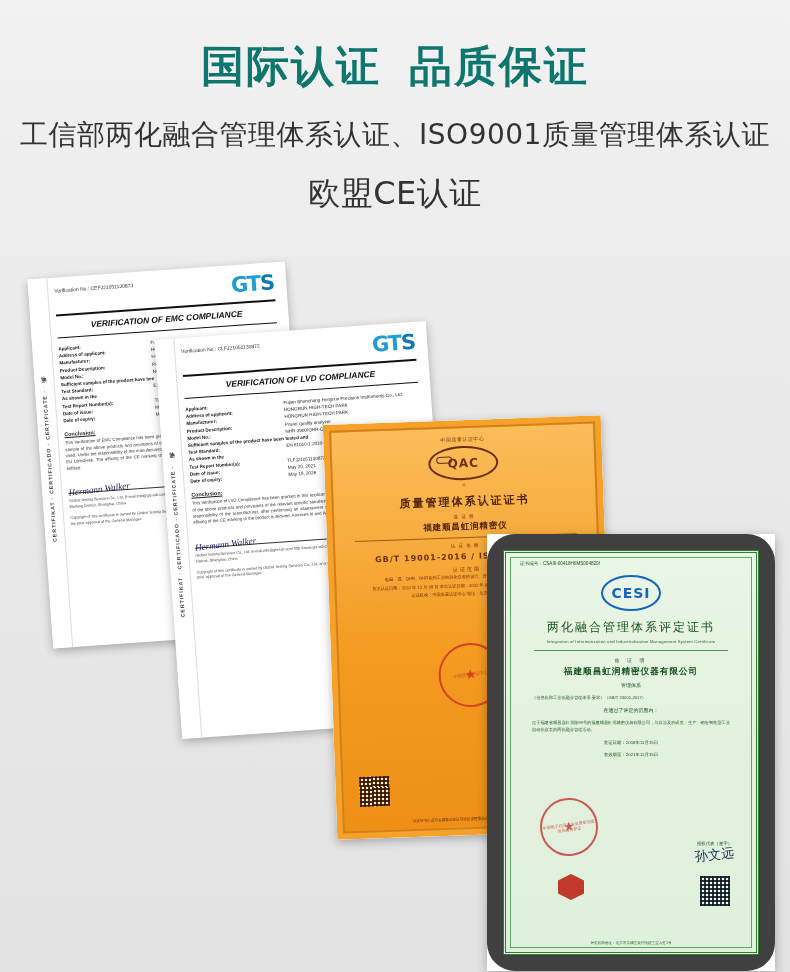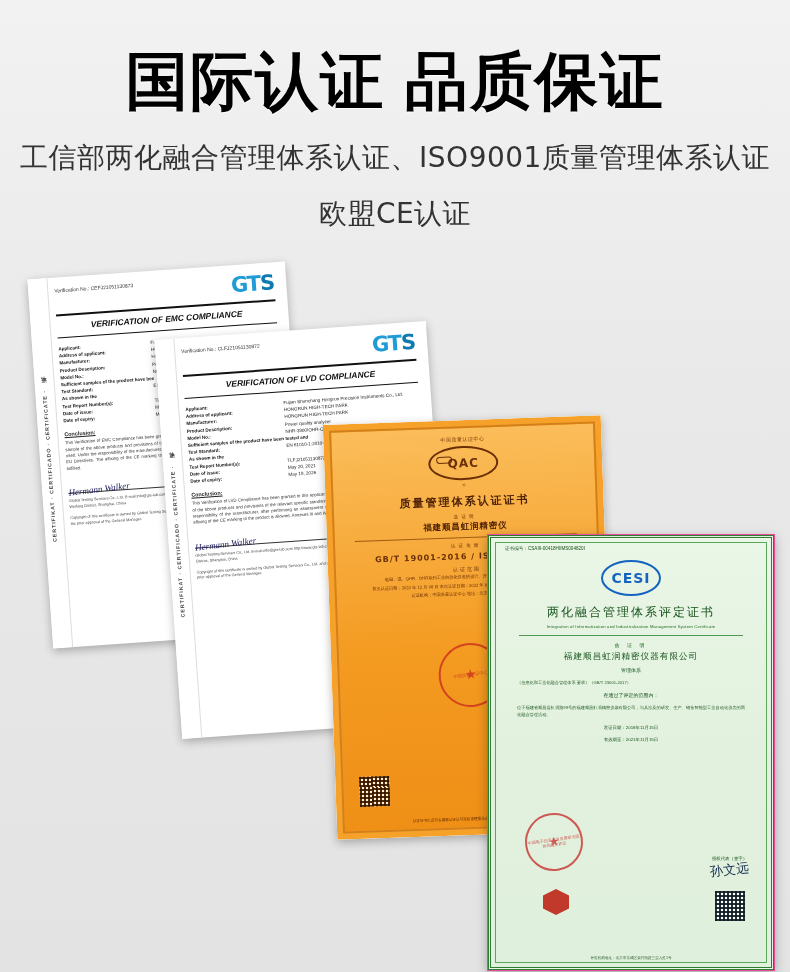--- a/index.html
+++ b/index.html
@@ -9,38 +9,38 @@
     font-family: "Liberation Sans", sans-serif;
     background: linear-gradient(180deg,#f2f2f2 0%,#e9e9e9 40%,#e3e3e3 100%);
     position: relative;
     overflow: hidden;
   }
   .page { position:relative; width:790px; height:972px; }
 
   
   .header { padding-top: 46px; text-align:center; }
   .headline {
-    font-size: 63px;
+    font-size: 43px;
     font-weight: bold;
     letter-spacing: 2px;
-    color: #000000;
+    color: #0f766e;
     line-height: 1.12;
     text-shadow: 0 1px 0 #fff;
-    font-family: Liberation Sans, sans-serif;
+    font-family: Liberation Mono, monospace;
   }
   .subline1 {
     margin-top: 22px;
     font-size: 28px;
     color: #333;
     letter-spacing: 0.5px;
     font-family: "DejaVu Sans", "Liberation Sans", sans-serif;
   }
   .subline2 {
     margin-top: 18px;
-    font-size: 28px;
+    font-size: 32px;
     color: #333;
     letter-spacing: 0.5px;
     font-family: "DejaVu Sans", "Liberation Sans", sans-serif;
   }
 
   
   .gallery { position:absolute; left:0; top:262px; width:790px; height:710px; }
 
   .cert {
     position:absolute;
@@ -123,36 +123,36 @@
   }
   .iso .star { position:absolute; left:50%; top:50%; transform:translate(-50%,-50%); color:#c6211e; font-size:13px;}
   .iso .iaf { position:absolute; right:14px; bottom:44px; width:42px;height:26px;border:1.5px solid #1b3f8f;border-radius:3px;background:#fff;color:#1b3f8f;font-size:8px;font-weight:bold;display:flex;align-items:center;justify-content:center;font-family:"DejaVu Sans",sans-serif;}
   .iso .qr { position:absolute; left:16px; bottom:24px; width:30px;height:30px;background:
      repeating-linear-gradient(90deg,#3a1a02 0 2px,#fff 2px 4px),
      repeating-linear-gradient(0deg,#3a1a02 0 2px,transparent 2px 4px);
      background-blend-mode:multiply; opacity:.85;}
   .iso .btm { position:absolute; left:0; right:0; bottom:6px; font-size:3.6px; color:#5b2a06;}
 
   
-  .cesi { height:100%; background:#ec4899; padding:1px; position:relative; }
+  .cesi { height:100%; background:#404040; padding:16px; position:relative;border-radius:28px; }
   .cesi .frame { height:100%; border:3px double #2e7d32; position:relative; padding:10px 12px; text-align:center;
      background:
        linear-gradient(180deg,#eaf6e6 0%,#e2f1de 50%,#dff0dc 100%);
   }
   .cesi .frame:before{
      content:""; position:absolute; inset:4px; border:1px solid #5aa75e; pointer-events:none;
   }
   .cesi .no { position:absolute; left:14px; top:8px; font-size:4.6px; color:#16521a;}
   .cesi-logo { margin:12px auto 2px; width:60px;height:36px;border:2px solid #1565c0;border-radius:50%;
       display:flex;align-items:center;justify-content:center;color:#1565c0;font-size:14px;font-weight:bold;letter-spacing:1px;font-family:"DejaVu Sans",sans-serif;}
   .cesi .t1 { font-size:12px;font-weight:normal;letter-spacing:2px;color:#14521a;margin:8px 0 3px;font-family:"DejaVu Sans",sans-serif;}
   .cesi .t2 { font-size:4.2px;color:#1d6a22;letter-spacing:.2px;margin-bottom:6px;}
   .cesi .hr { height:1px;background:#4f9a53;margin:4px 16px;}
   .cesi .lbl { font-size:5px;letter-spacing:3px;color:#1d6a22;margin:6px 0 3px;}
-  .cesi .company { font-size:8.6px;font-weight:normal;color:#14521a;letter-spacing:1px;font-family:"DejaVu Sans",sans-serif;}
+  .cesi .company { font-size:8.6px;font-weight:bold;color:#14521a;letter-spacing:1px;font-family:"DejaVu Sans",sans-serif;}
   .cesi .row { font-size:5px;color:#17551c;margin:4px 0;}
   .cesi .small { font-size:4.2px;line-height:1.7;color:#235c27;text-align:justify;margin:6px 14px;}
   .cesi .dates { font-size:4.4px;color:#17551c;margin-top:4px;line-height:1.8;}
   .cesi .sigzone { position:absolute; right:22px; bottom:88px; text-align:center;}
   .cesi .sig { font-family:"Liberation Serif",serif; font-size:13px;color:#16304f;transform:rotate(-6deg);}
   .cesi .siglbl { font-size:4.4px;color:#17551c;}
   .cesi .stampred {
     position:absolute; left:34px; bottom:96px; width:58px;height:58px;border:2px solid #c6211e;border-radius:50%;
     opacity:.72; color:#c6211e;font-size:4px;display:flex;align-items:center;justify-content:center;text-align:center;line-height:1.25;
     transform:rotate(-8deg);

